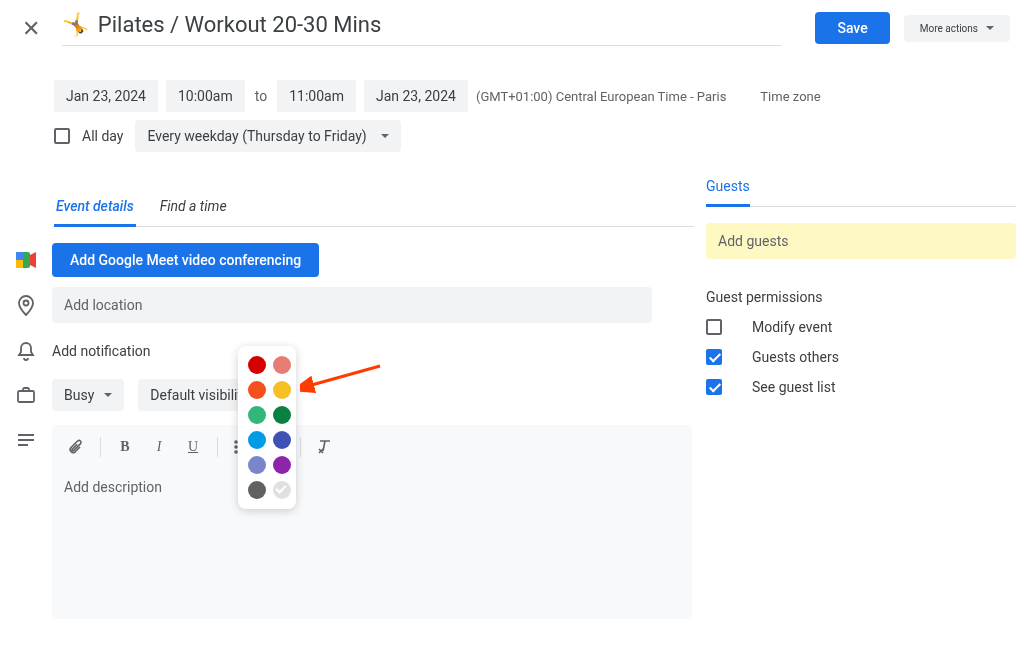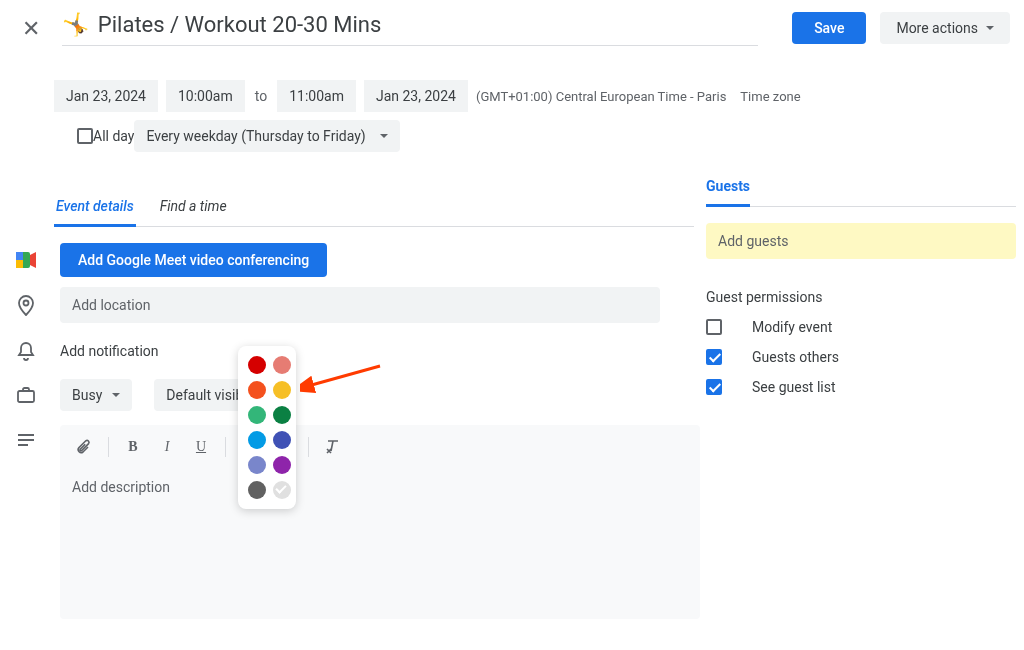--- a/index.html
+++ b/index.html
@@ -6,42 +6,42 @@
   body { margin: 0; padding: 0; background: #fff; color: #3c4043; font-size: 14px; }
   .page { width: 1024px; height: 650px; position: relative; padding: 10px 14px; }
 
   .topbar { display: flex; align-items: center; gap: 14px; }
   .close-x { font-size: 22px; color: #5f6368; padding: 4px 8px; cursor: pointer; }
   .title-wrap { flex: 1; display: flex; align-items: center; gap: 8px; border-bottom: 1px solid #dadce0; padding: 2px 0 8px 0; margin-right: 20px; }
   .title-emoji { font-size: 22px; }
   .title-text { font-size: 22px; color: #3c4043; outline: none; border: none; flex: 1; }
 
   .btn-primary { background: #1a73e8; color: #fff; border: none; border-radius: 4px; padding: 8px 22px; font-size: 14px; font-weight: 500; cursor: pointer; }
-  .btn-more { background: #f1f3f4; color: #3c4043; border: none; border-radius: 4px; padding: 8px 16px; font-size: 14px; cursor: pointer; display: inline-flex; align-items: center; gap: 8px; }
+  .btn-more { background: #f1f3f4; color: #3c4043; border: none; border-radius: 4px; padding: 8px 16px; font-size: 10px; cursor: pointer; display: inline-flex; align-items: center; gap: 8px; }
   .caret-down { width: 0; height: 0; border-left: 4px solid transparent; border-right: 4px solid transparent; border-top: 4px solid #5f6368; }
 
   .datetime-row { display: flex; align-items: center; gap: 8px; margin: 34px 0 8px 40px; flex-wrap: wrap; }
   .chip { background: #f1f3f4; border-radius: 0; padding: 8px 12px; color: #3c4043; cursor: pointer; }
   .to-text { color: #5f6368; padding: 0 2px; }
   .tz-text { color: #5f6368; font-size: 13px; text-align: right; }
-  .tz-link { color: #5f6368; font-size: 13px; margin-left: 6px; cursor: pointer; }
-
-  .allday-row { display: flex; align-items: center; margin: 4px 0 0 63px; }
+  .tz-link { color: #5f6368; font-size: 13px; margin-left: 26px; cursor: pointer; }
+
+  .allday-row { display: flex; align-items: center; gap: 12px; margin: 4px 0 0 40px; }
   .cbox { width: 16px; height: 16px; border: 2px solid #5f6368; border-radius: 2px; display: inline-block; position: relative; cursor: pointer; }
   .cbox.checked { background: #1a73e8; border-color: #1a73e8; }
   .cbox.checked::after { content: ""; position: absolute; left: 4px; top: 0px; width: 4px; height: 9px; border: solid #fff; border-width: 0 2px 2px 0; transform: rotate(45deg); }
 
   .recur-chip { background: #f1f3f4; border-radius: 4px; padding: 8px 12px; color: #3c4043; cursor: pointer; display: inline-flex; align-items: center; gap: 14px; }
 
   .tabs { display: flex; gap: 22px; margin: 40px 0 0 40px; border-bottom: 1px solid #dadce0; width: 640px; font-style: italic; }
   .tab { padding: 6px 2px 10px 2px; color: #3c4043; cursor: pointer; font-size: 14px; }
   .tab.active { color: #1a73e8; border-bottom: 3px solid #1a73e8; font-weight: 500; margin-bottom: -1px; }
 
   .details { position: relative; }
-  .row { display: flex; align-items: center; gap: 22px; margin-top: 10px; }
+  .row { display: flex; align-items: center; gap: 14px; margin-top: 10px; }
   .row-icon { width: 24px; text-align: center; color: #5f6368; display: flex; justify-content: center; }
   .meet-btn { background: #1a73e8; color: #fff; border: none; border-radius: 4px; padding: 9px 18px; font-size: 14px; font-weight: 500; cursor: pointer; }
   .field { background: #f1f3f4; border-radius: 4px; padding: 10px 12px; color: #5f6368; width: 600px; cursor: text; }
   .add-notif { color: #3c4043; padding: 10px 0; cursor: pointer; }
   .sel-chip { background: #f1f3f4; border-radius: 4px; padding: 8px 12px; color: #3c4043; cursor: pointer; display: inline-flex; align-items: center; gap: 10px; }
 
   .desc-toolbar { background: #f8f9fa; border-radius: 4px 4px 0 0; width: 640px; display: flex; align-items: center; gap: 2px; padding: 6px 8px; }
   .tbtn { width: 32px; height: 32px; display: inline-flex; align-items: center; justify-content: center; color: #5f6368; border-radius: 4px; cursor: pointer; font-family: Georgia, serif; }
   .tsep { width: 1px; height: 20px; background: #dadce0; margin: 0 6px; }
   .desc-body { background: #f8f9fa; border-radius: 0 0 4px 4px; width: 640px; height: 150px; padding: 10px 12px; color: #5f6368; }
@@ -49,21 +49,21 @@
   
   .color-pop { position: absolute; left: 238px; top: 346px; background: #fff; border-radius: 8px; box-shadow: 0 2px 10px rgba(0,0,0,0.18); padding: 10px; width: 58px; display: grid; grid-template-columns: 18px 18px; gap: 7px; }
   .swatch { width: 18px; height: 18px; border-radius: 50%; cursor: pointer; position: relative; }
   .swatch.check::after { content: ""; position: absolute; left: 5px; top: 2px; width: 4px; height: 8px; border: solid #fff; border-width: 0 2px 2px 0; transform: rotate(45deg); }
 
   
   .arrow { position: absolute; left: 300px; top: 360px; pointer-events: none; }
 
   
   .right-col { position: absolute; left: 706px; top: 178px; width: 310px; }
-  .guests-tab { color: #1a73e8; font-weight: 700; padding-bottom: 10px; border-bottom: 3px solid #1a73e8; display: inline-block; }
+  .guests-tab { color: #1a73e8; font-weight: 400; padding-bottom: 10px; border-bottom: 3px solid #1a73e8; display: inline-block; }
   .right-sep { border-bottom: 1px solid #dadce0; margin-top: -1px; }
   .guest-input { background: #fef9c3; border-radius: 4px; padding: 10px 12px; color: #5f6368; margin-top: 16px; cursor: text; }
   .perm-title { margin-top: 30px; color: #3c4043; }
   .perm-row { display: flex; align-items: center; gap: 30px; margin-top: 14px; }
 
   svg { display: block; }
 </style>
 </head>
 <body>
 <div class="page">

